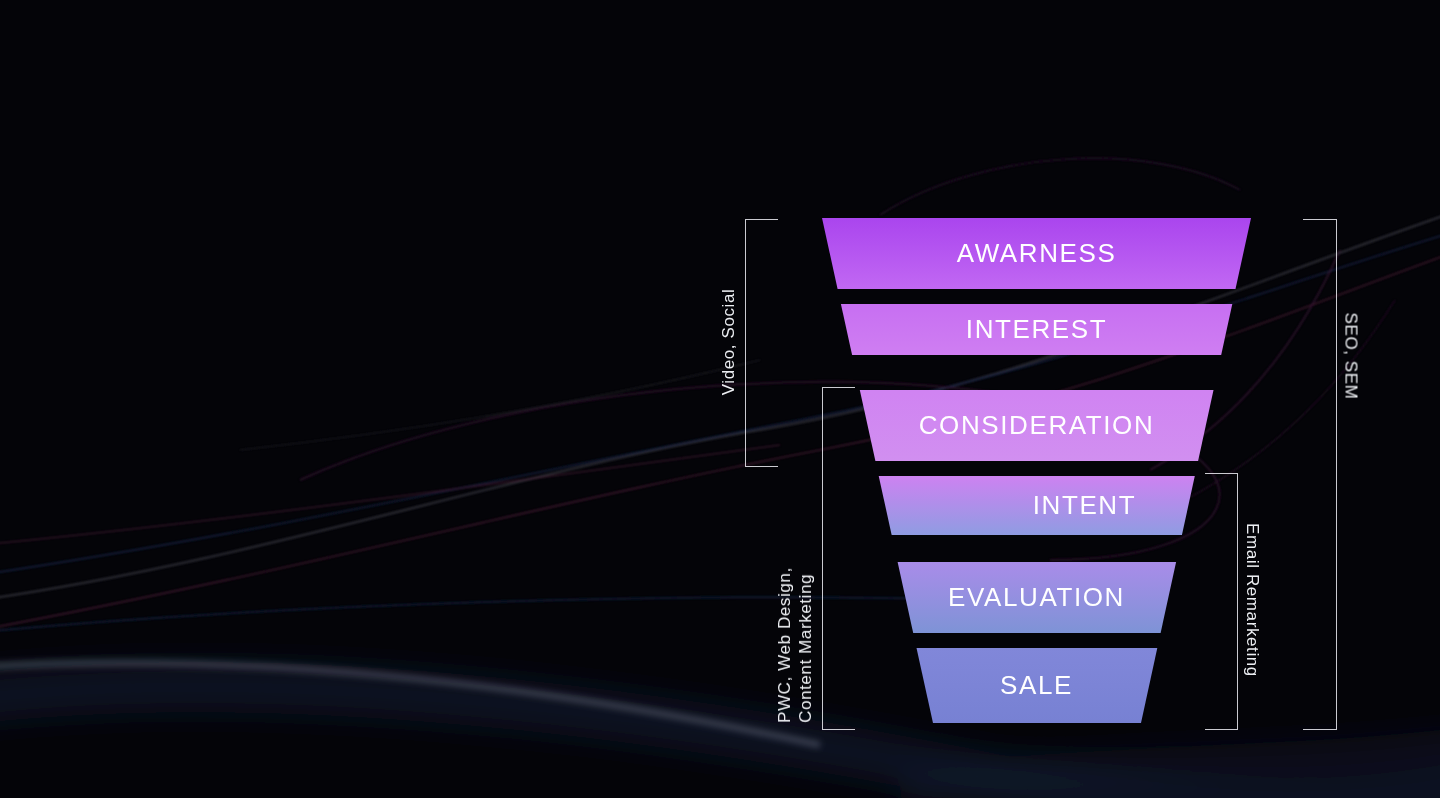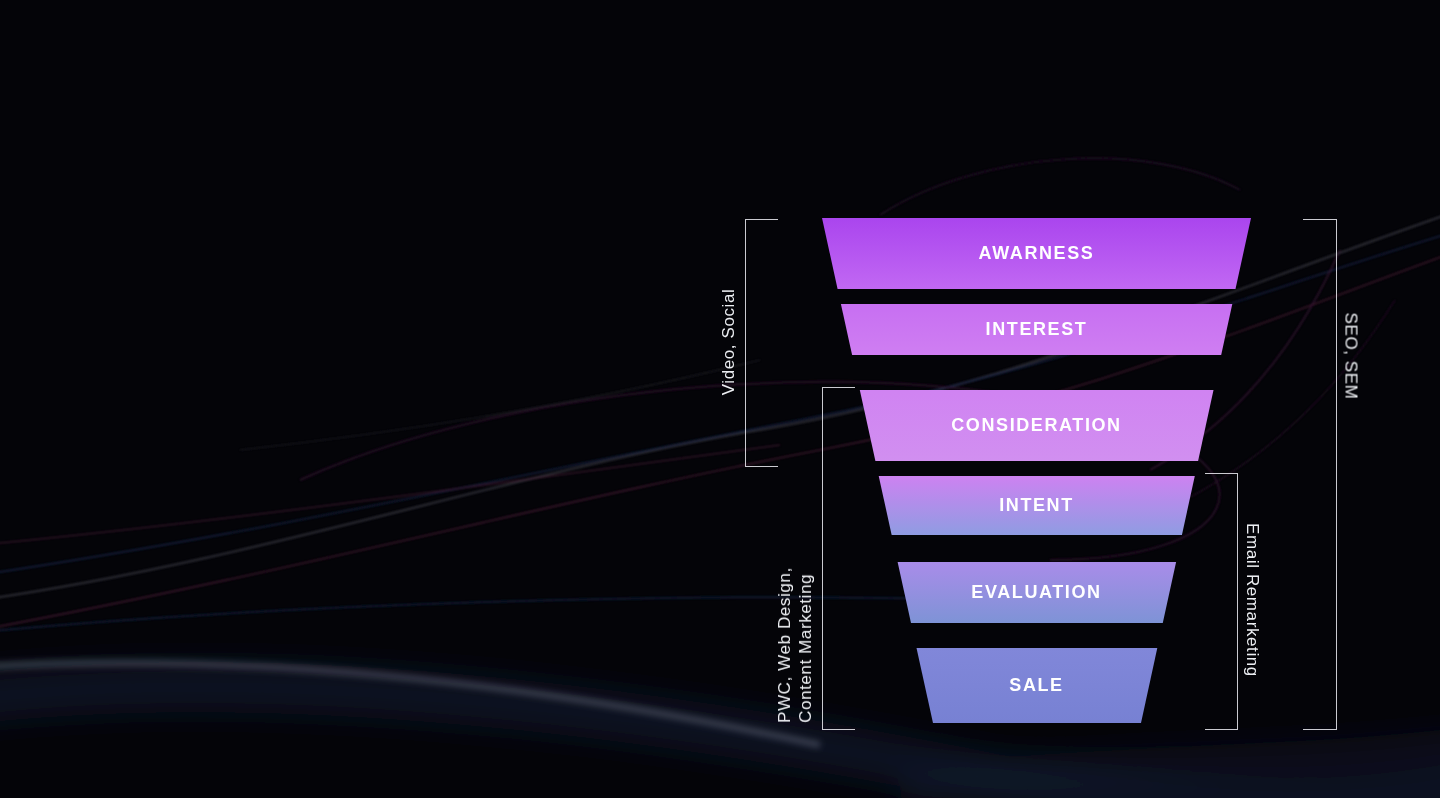--- a/index.html
+++ b/index.html
@@ -9,28 +9,28 @@
     font-family:"Liberation Sans",sans-serif;
   }
   .bg{position:absolute;inset:0;}
   
   .funnel{position:absolute;left:822px;top:218px;width:429px;height:505px;}
   .stage{
     position:absolute;left:0;width:429px;
     display:flex;align-items:center;justify-content:center;
   }
   .stage-label{
-    color:#ffffff;font-size:18px;font-weight:700;letter-spacing:1.6px;
+    color:#ffffff;font-size:26px;font-weight:400;letter-spacing:1.6px;
     text-align:center;
   }
   .stage:nth-of-type(1){top:0;height:71px;clip-path:polygon(0px 0px,429px 0px,413.5px 71px,15.6px 71px);}
   .stage:nth-of-type(2){top:86px;height:51px;clip-path:polygon(18.9px 0px,410.3px 0px,394.8px 71px,34.5px 71px);}
   .stage:nth-of-type(3){top:172px;height:71px;clip-path:polygon(37.8px 0px,391.5px 0px,376.1px 71px,53.4px 71px);}
-  .stage:nth-of-type(4){top:258px;height:59px;clip-path:polygon(56.7px 0px,372.8px 0px,357.3px 71px,72.3px 71px);}
-  .stage:nth-of-type(5){top:344px;height:61px;clip-path:polygon(75.6px 0px,354.1px 0px,338.6px 71px,91.2px 71px);}
+  .stage:nth-of-type(4){top:258px;height:59px;clip-path:polygon(56.7px 0px,372.8px 0px,357.3px 71px,72.3px 71px);padding-left:48px;}
+  .stage:nth-of-type(5){top:344px;height:71px;clip-path:polygon(75.6px 0px,354.1px 0px,338.6px 71px,91.2px 71px);}
   .stage:nth-of-type(6){top:430px;height:75px;clip-path:polygon(94.5px 0px,335.3px 0px,319px 75px,111px 75px);}
   
   .bracket{position:absolute;border:0 solid rgba(238,238,244,0.85);}
   .bracket.open-right{border-left-width:1.5px;border-top-width:1.5px;border-bottom-width:1.5px;}
   .bracket.open-left{border-right-width:1.5px;border-top-width:1.5px;border-bottom-width:1.5px;}
   #br-video{left:745px;top:219px;width:32px;height:246px;}
   #br-pwc{left:822px;top:387px;width:32px;height:341px;}
   #br-seo{left:1303px;top:219px;width:33px;height:509px;}
   #br-email{left:1205px;top:473px;width:32px;height:255px;}
   

